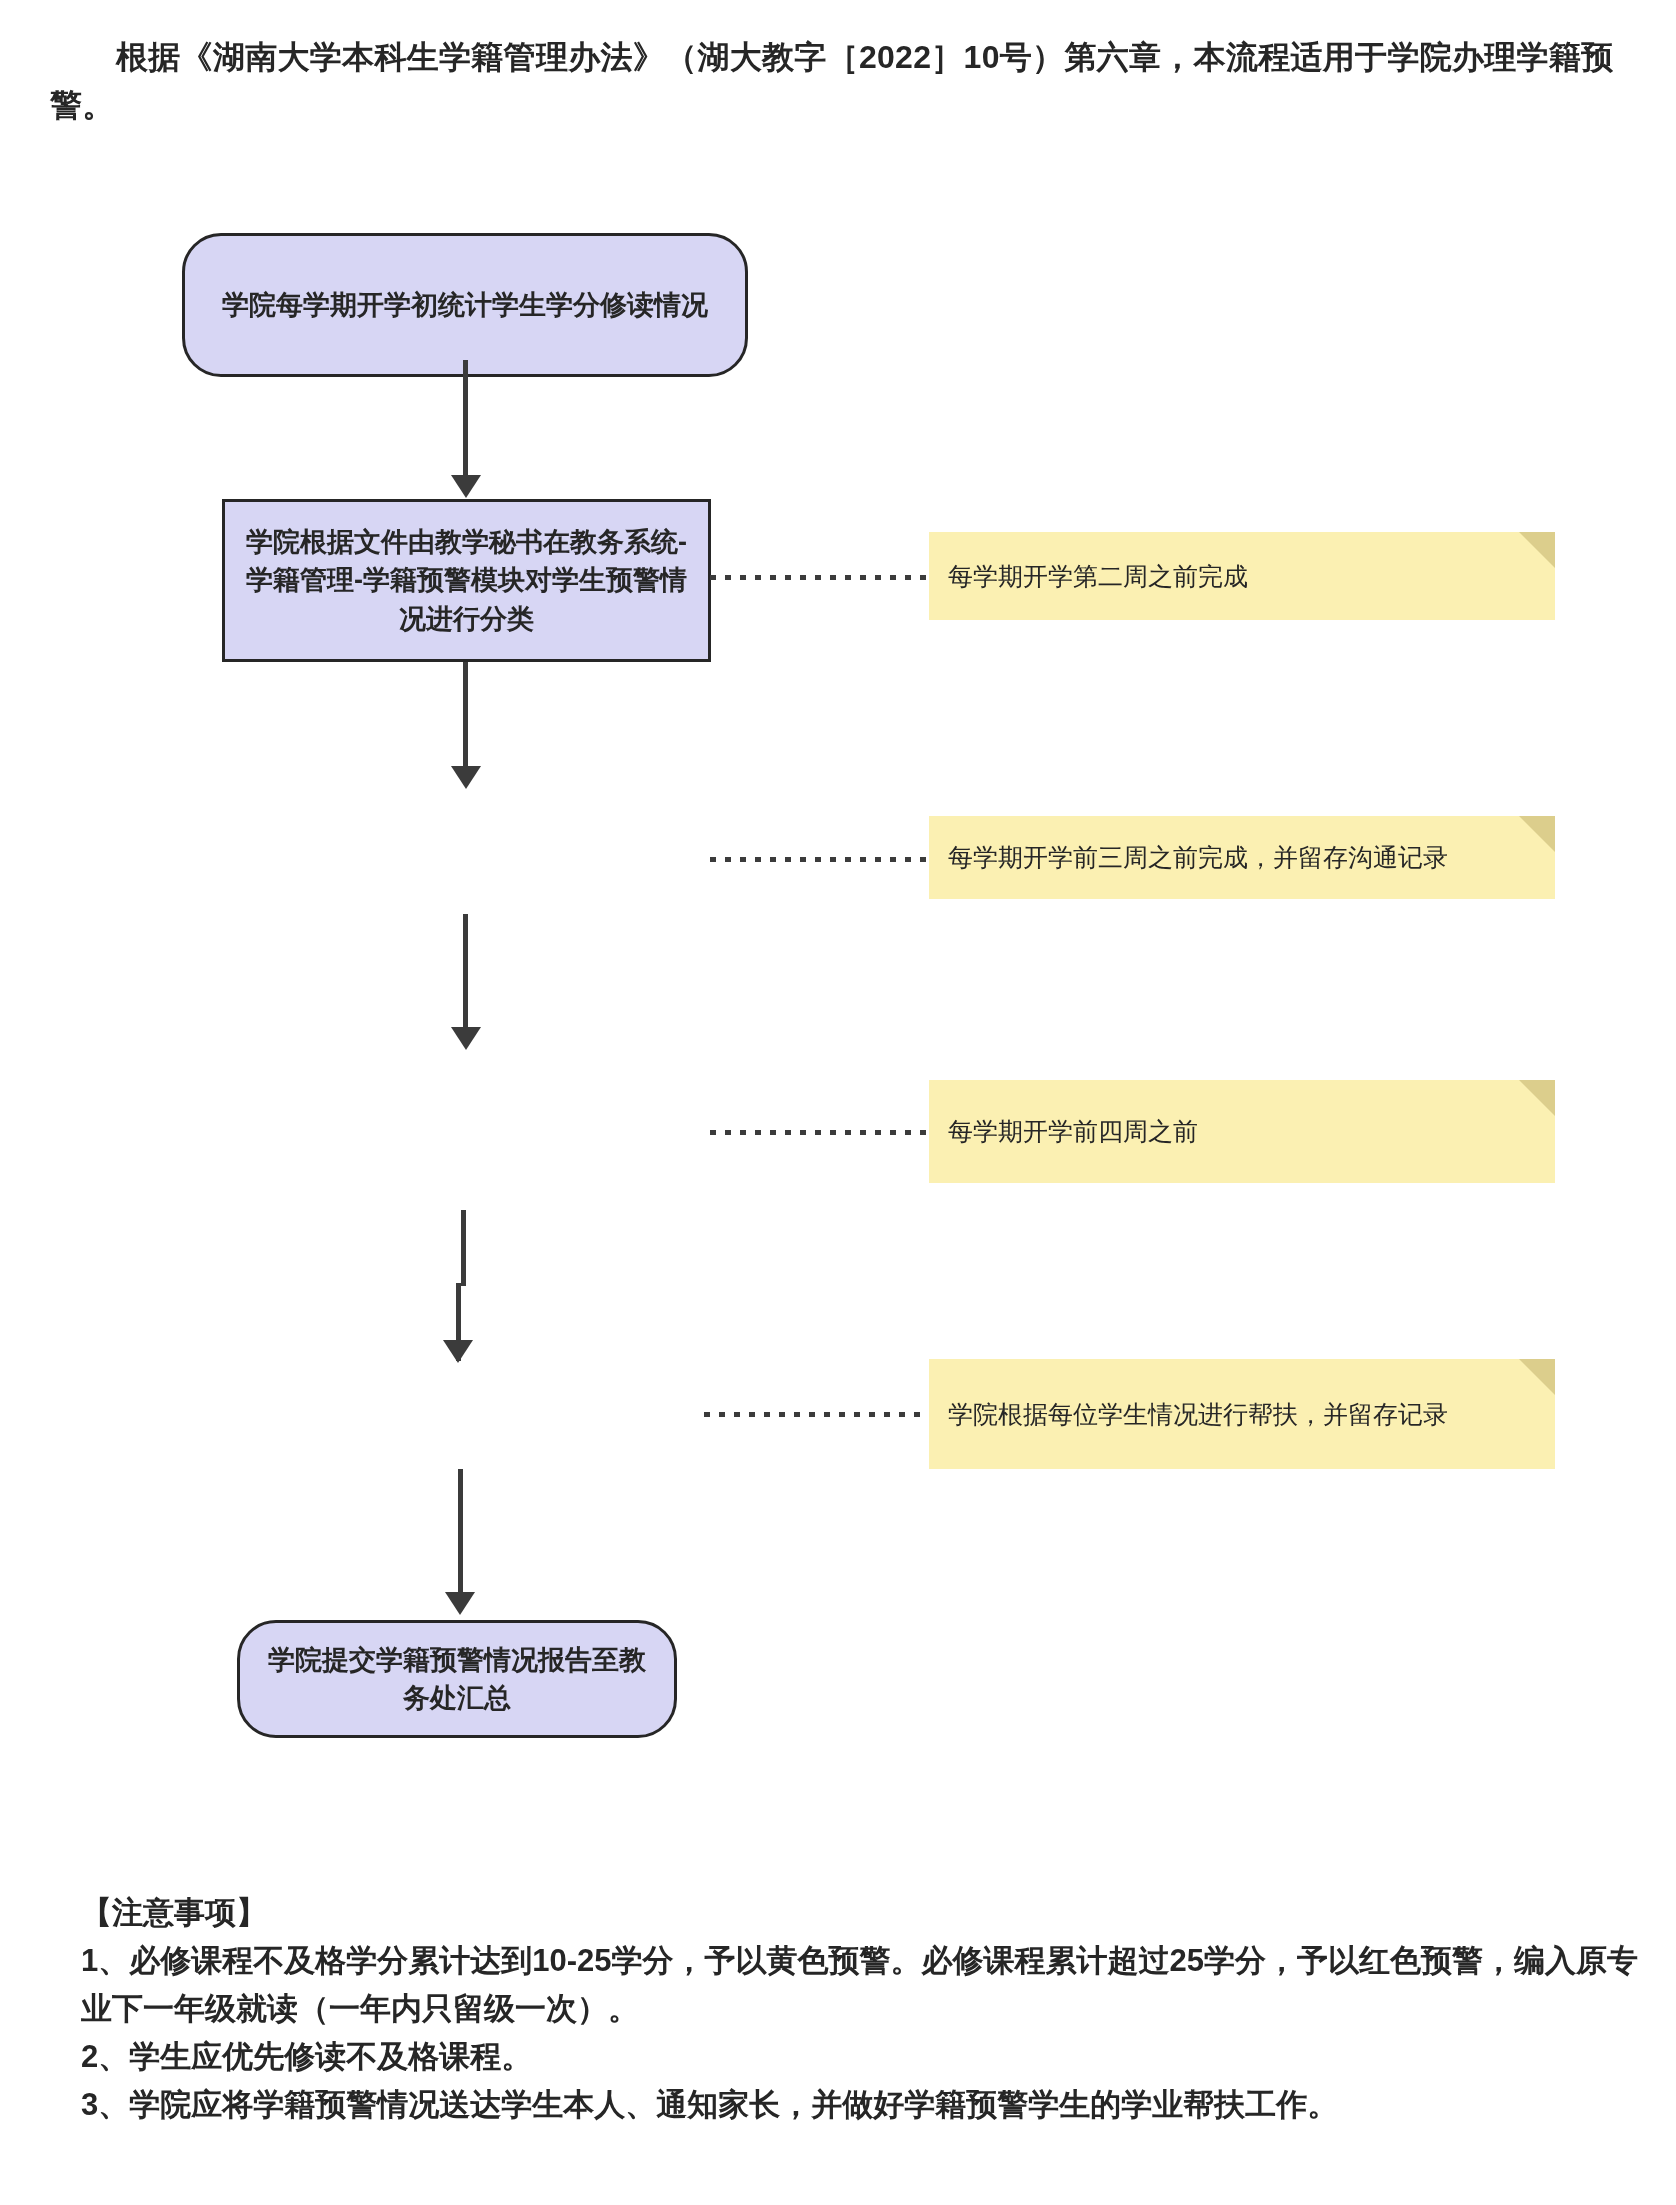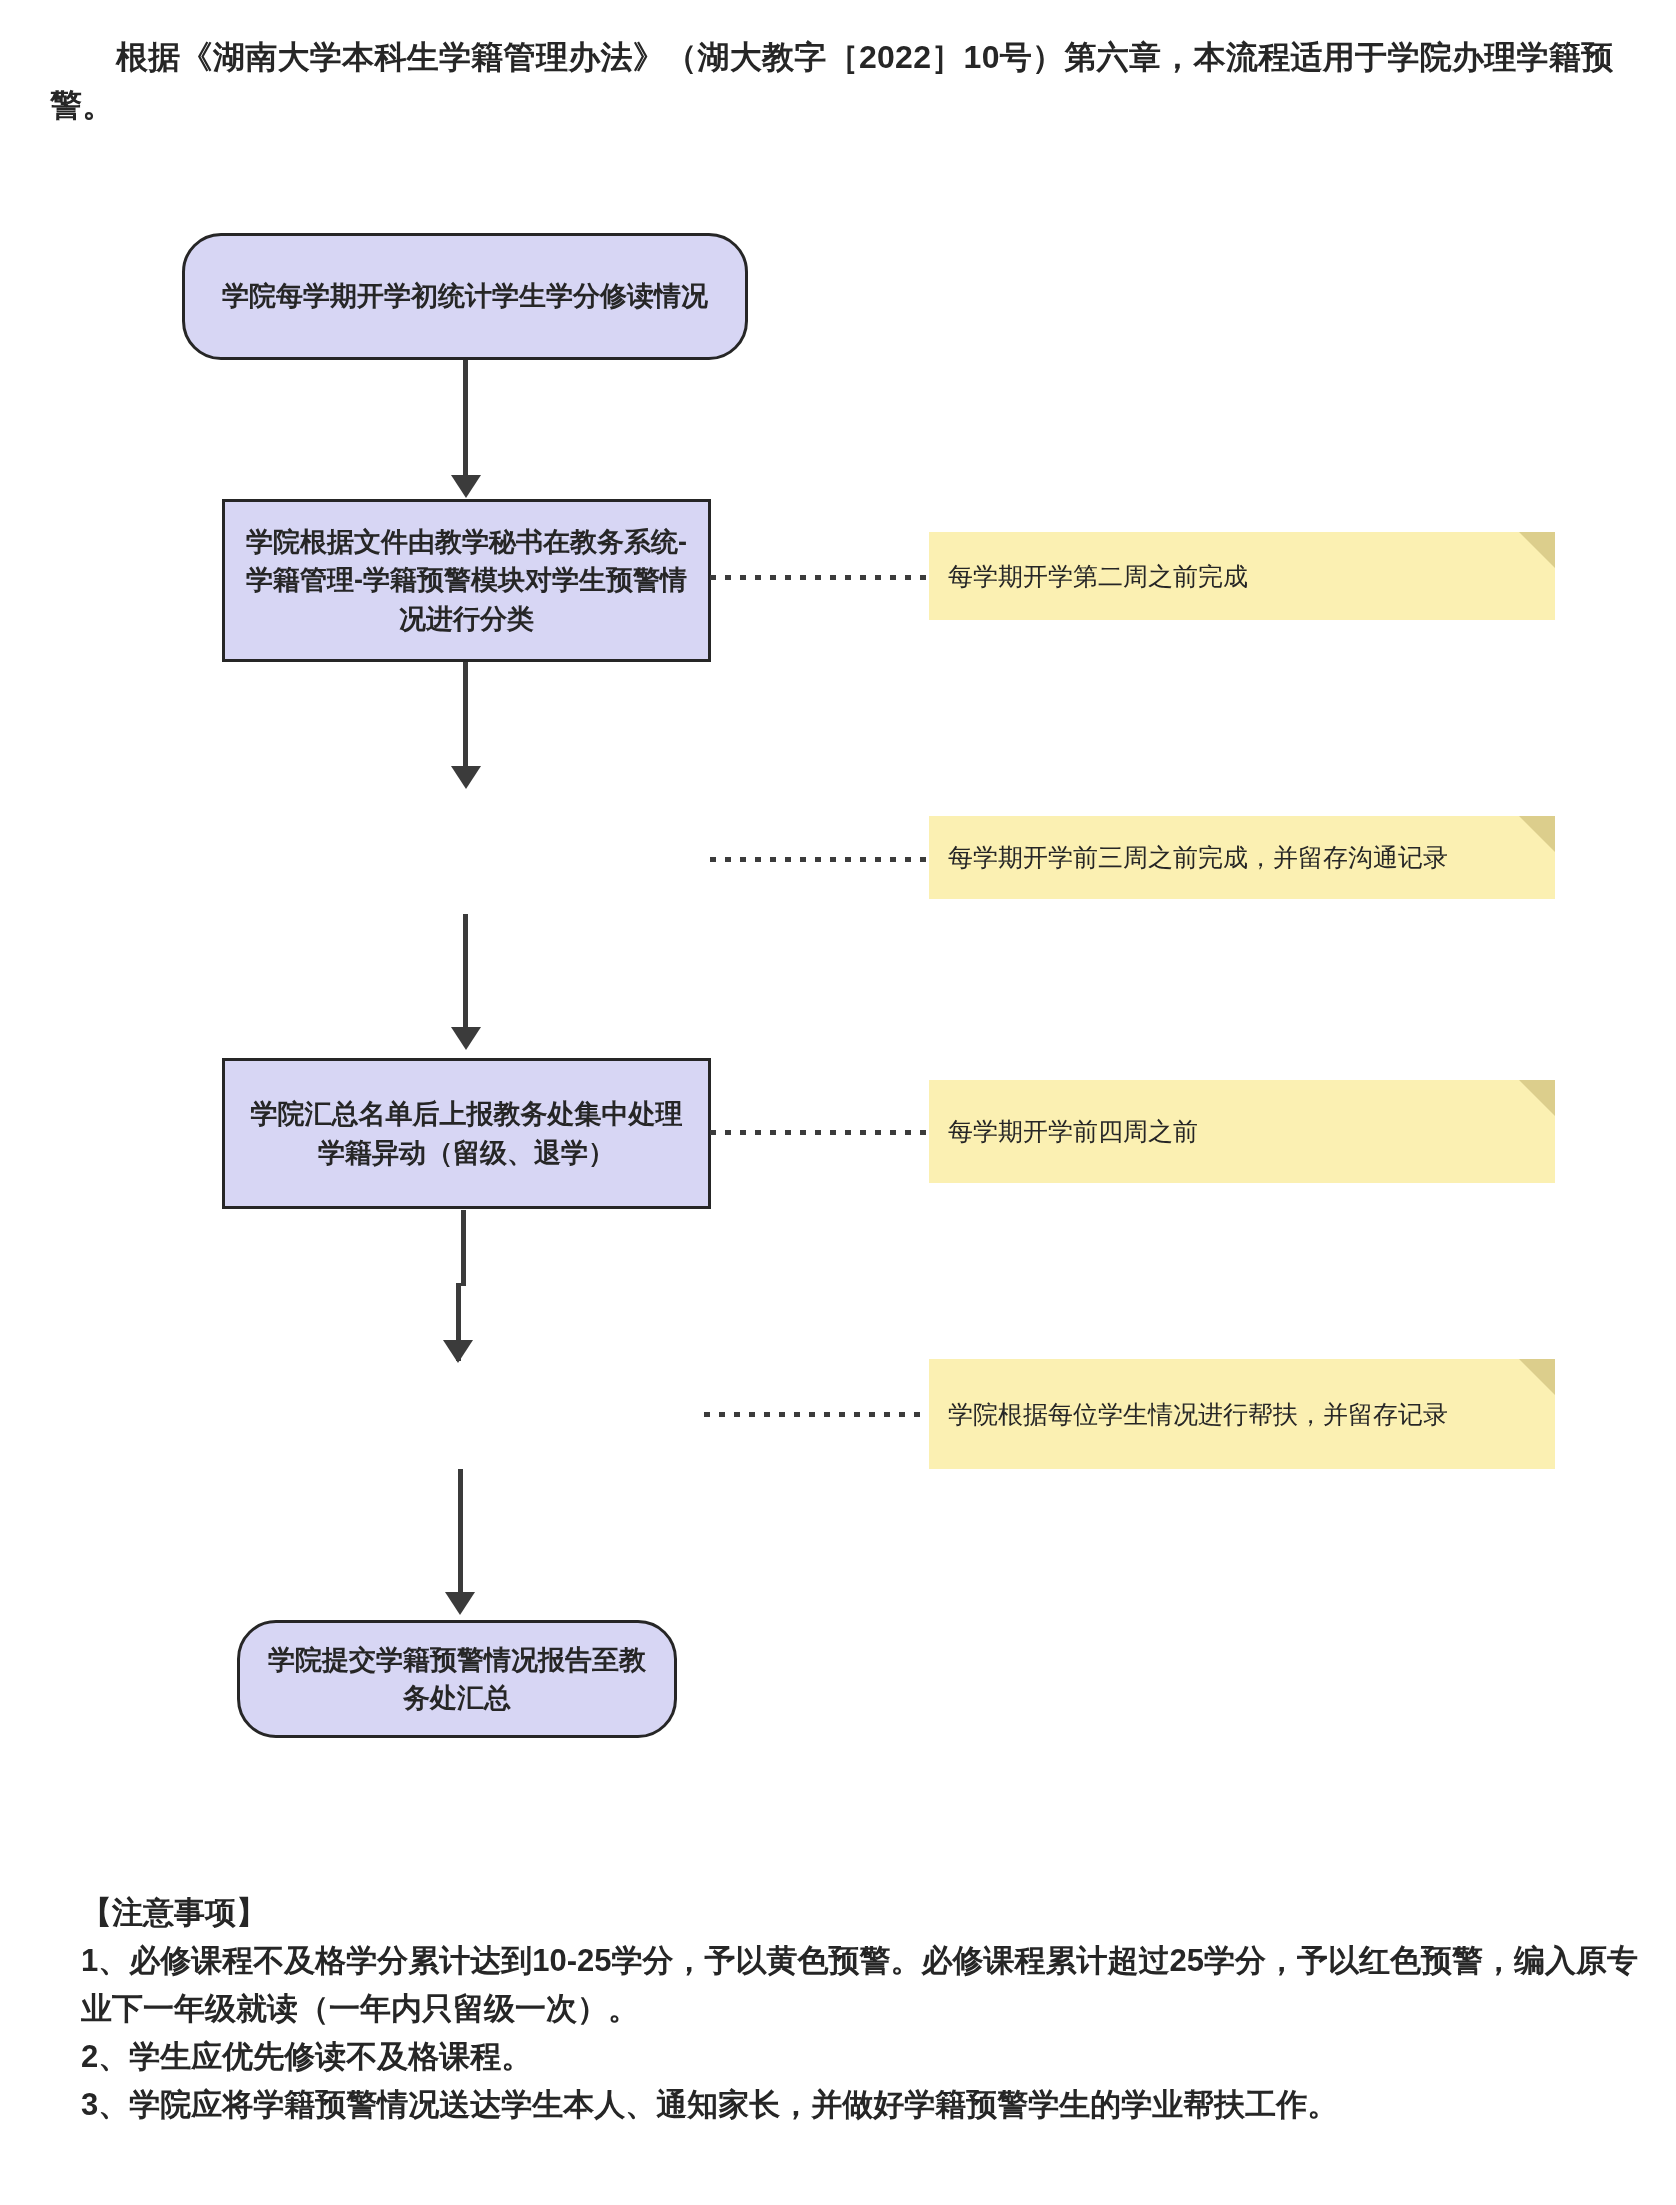--- a/index.html
+++ b/index.html
@@ -115,21 +115,21 @@
   }
   #footer-notes .fn-line { white-space: normal; }
 </style>
 </head>
 <body>
 
 <div id="header-paragraph">根据《湖南大学本科生学籍管理办法》（湖大教字［2022］10号）第六章，本流程适用于学院办理学籍预警。</div>
 
 <div id="flowchart">
 
-  <div class="node terminator" style="left:182px; top:233px; width:566px; height:127px;">学院每学期开学初统计学生学分修读情况</div>
+  <div class="node terminator" style="left:182px; top:233px; width:566px; height:144px;">学院每学期开学初统计学生学分修读情况</div>
 
   <div class="arrow-v" style="left:463px; top:360px; height:120px;"></div>
   <div class="arrow-head" style="left:451px; top:475px;"></div>
 
   <div class="node" style="left:222px; top:499px; width:489px; height:163px;">学院根据文件由教学秘书在教务系统-学籍管理-学籍预警模块对学生预警情况进行分类</div>
 
   <div class="dotted" style="left:710px; top:575px; width:227px;"></div>
 
   <div class="note" style="left:929px; top:532px; width:626px; height:88px;">
     <span class="fold"></span>
@@ -143,21 +143,20 @@
   <div class="dotted" style="left:710px; top:857px; width:227px;"></div>
 
   <div class="note" style="left:929px; top:816px; width:626px; height:83px;">
     <span class="fold"></span>
     <span>每学期开学前三周之前完成，并留存沟通记录</span>
   </div>
 
   <div class="arrow-v" style="left:463px; top:914px; height:118px;"></div>
   <div class="arrow-head" style="left:451px; top:1027px;"></div>
 
-  <div class="node" style="left:222px; top:1058px; width:489px; height:151px;">学院汇总名单后上报教务处集中处理学籍异动（留级、退学）</div>
 
   <div class="dotted" style="left:710px; top:1130px; width:227px;"></div>
 
   <div class="note" style="left:929px; top:1080px; width:626px; height:103px;">
     <span class="fold"></span>
     <span>每学期开学前四周之前</span>
   </div>
 
   <div class="arrow-v" style="left:461px; top:1210px; height:76px;"></div>
   <div class="arrow-v" style="left:456px; top:1283px; height:78px;"></div>

